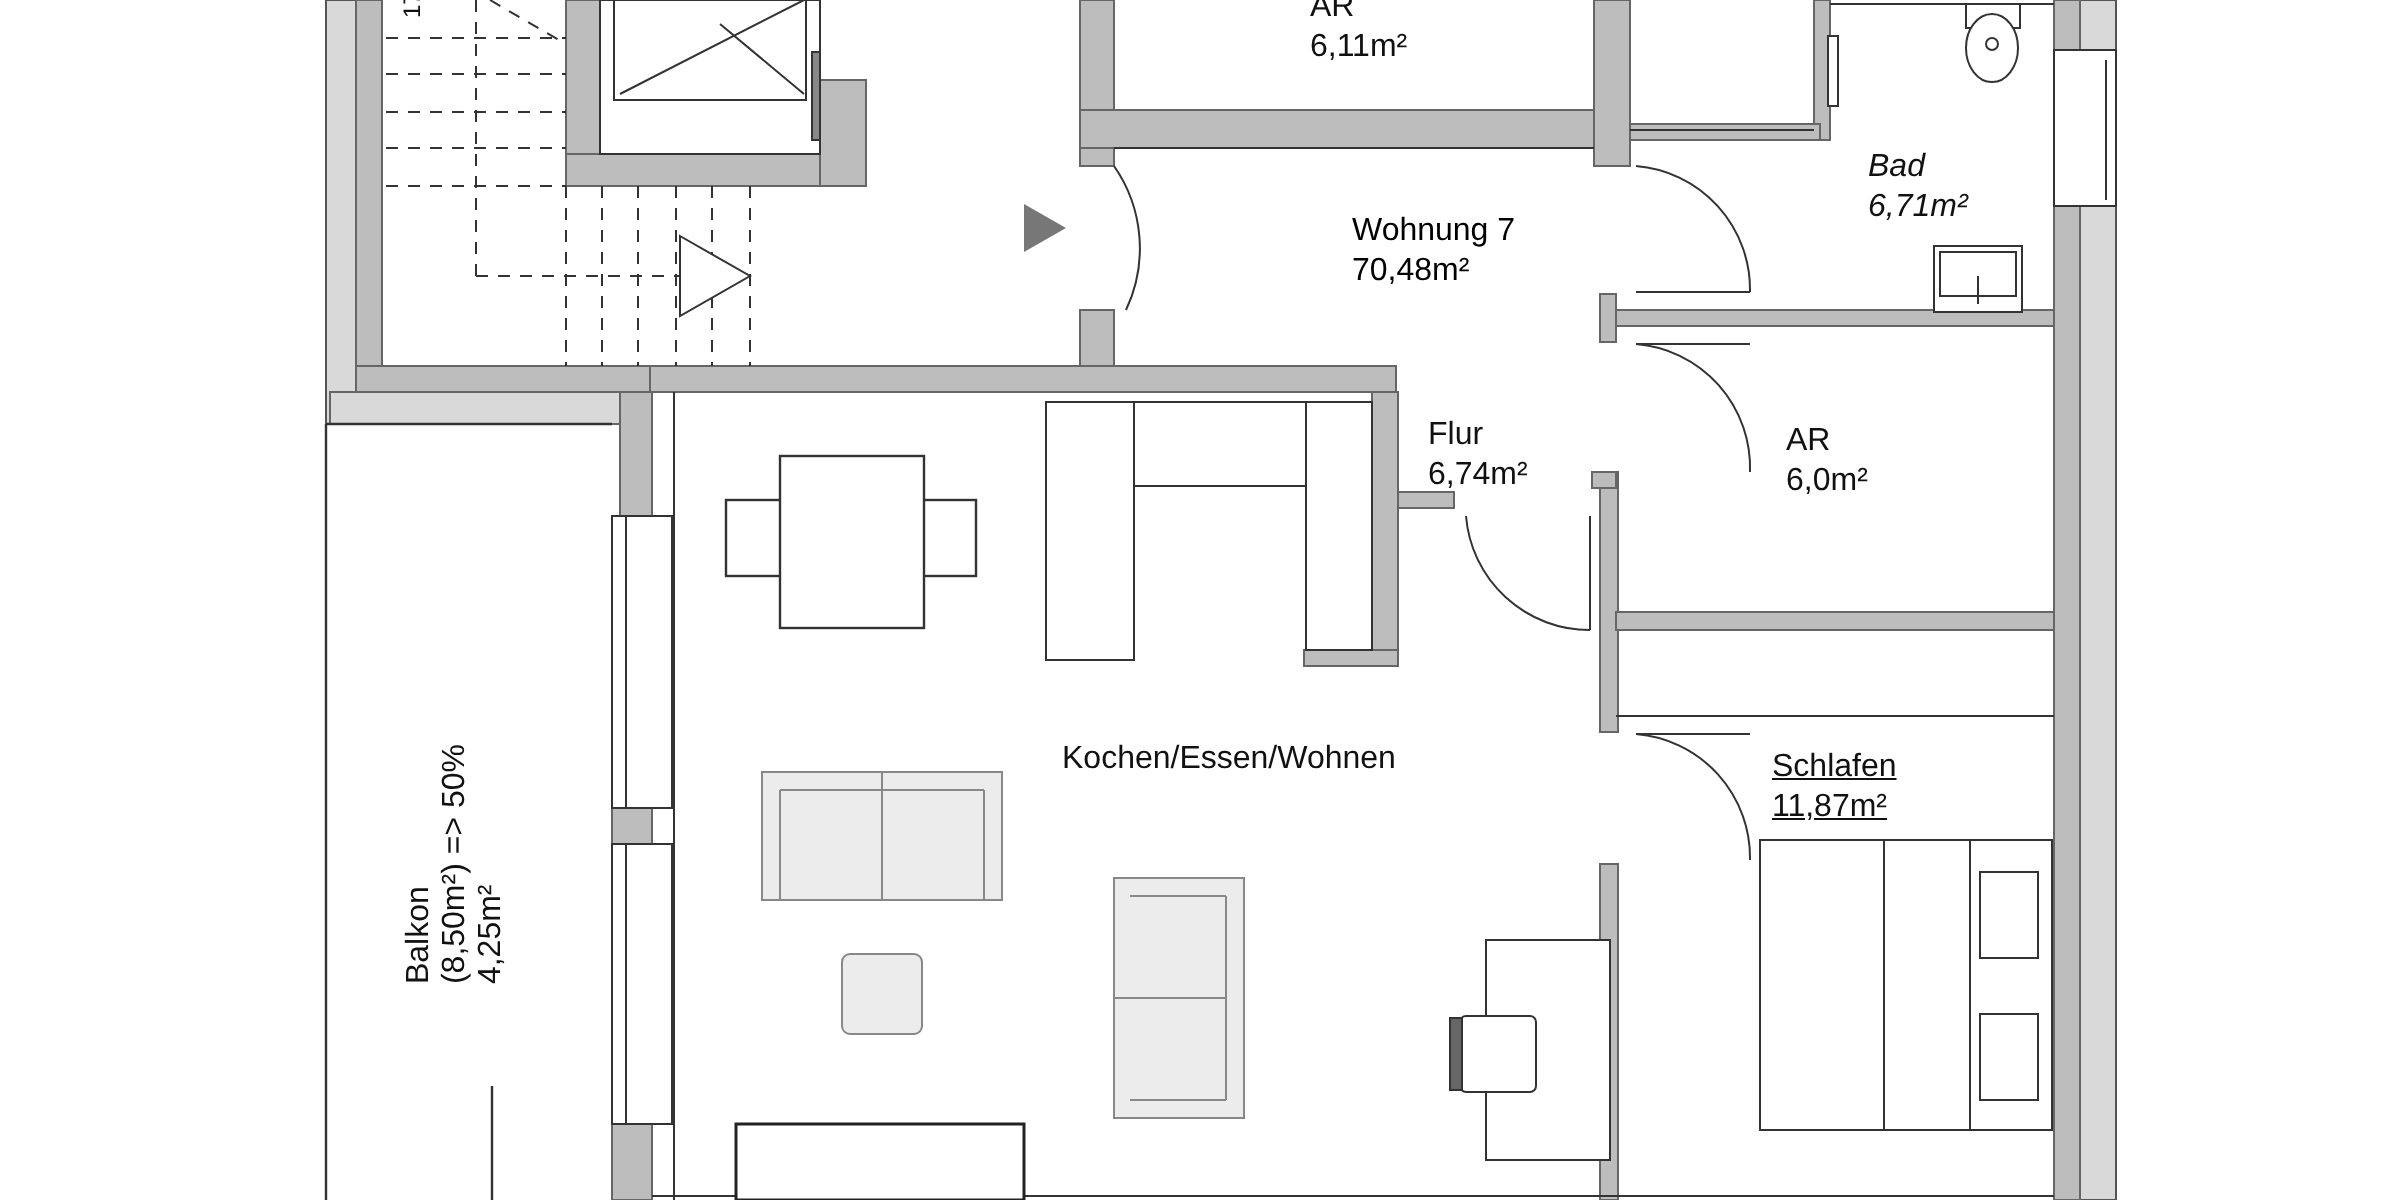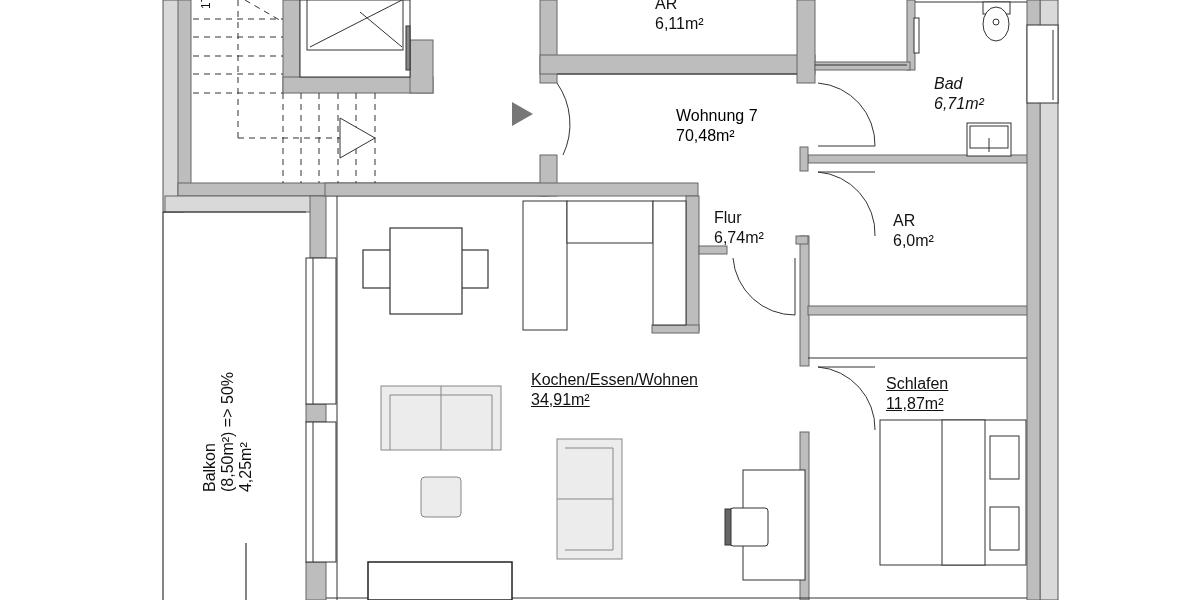--- a/index.html
+++ b/index.html
@@ -199,23 +199,22 @@
 <div class="lbl" style="left:714px; top:196px;margin-top:12px;">
   <div>Flur</div>
   <div>6,74m²</div>
 </div>
 
 <div class="lbl" style="left:893px; top:211px;">
   <div>AR</div>
   <div>6,0m²</div>
 </div>
 
-<div class="lbl" style="left:531px; top:370px;text-decoration:underline;">
+<div class="lbl" style="left:531px; top:370px;">
   <div>Kochen/Essen/Wohnen</div>
-  <div>34,91m²</div>
 </div>
 
 <div class="lbl" style="left:886px; top:374px;text-decoration:underline;">
   <div>Schlafen</div>
   <div>11,87m²</div>
 </div>
 
 <div class="vlabel">
   <div>Balkon</div>
   <div>(8,50m²) =&gt; 50%</div>

